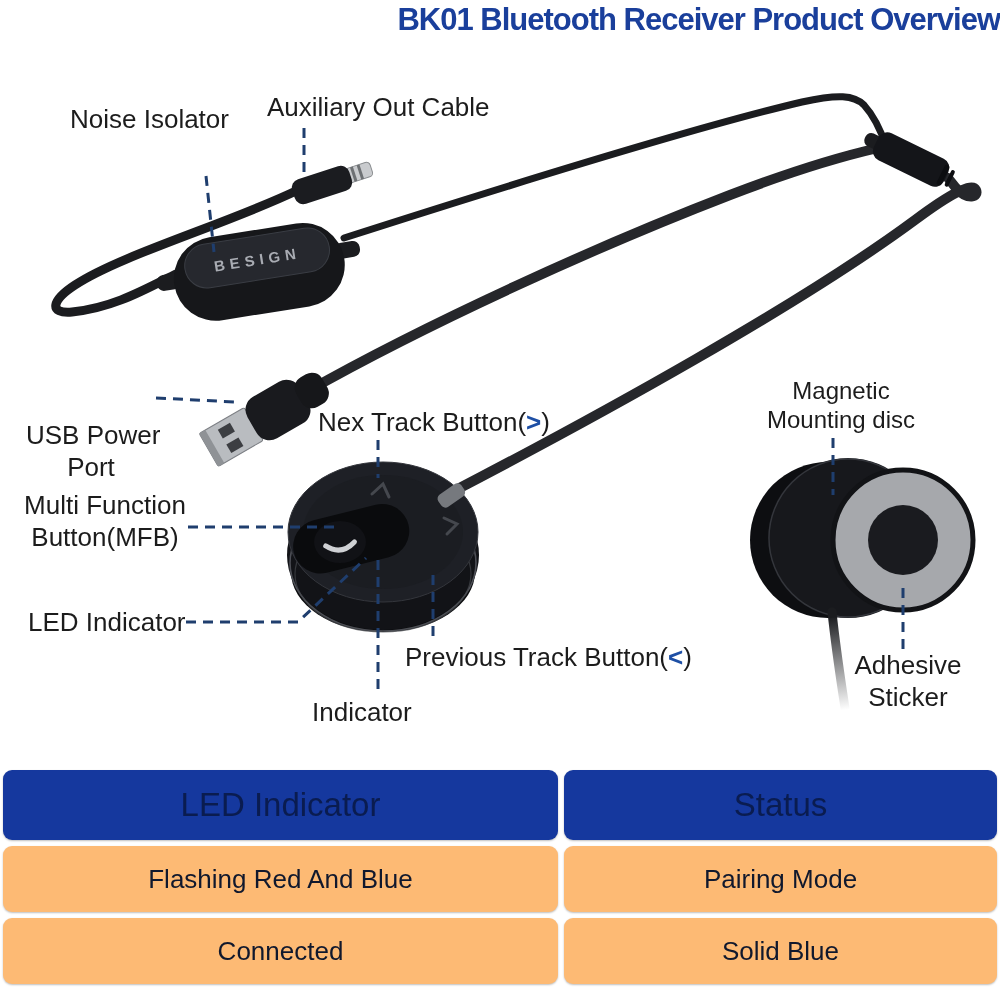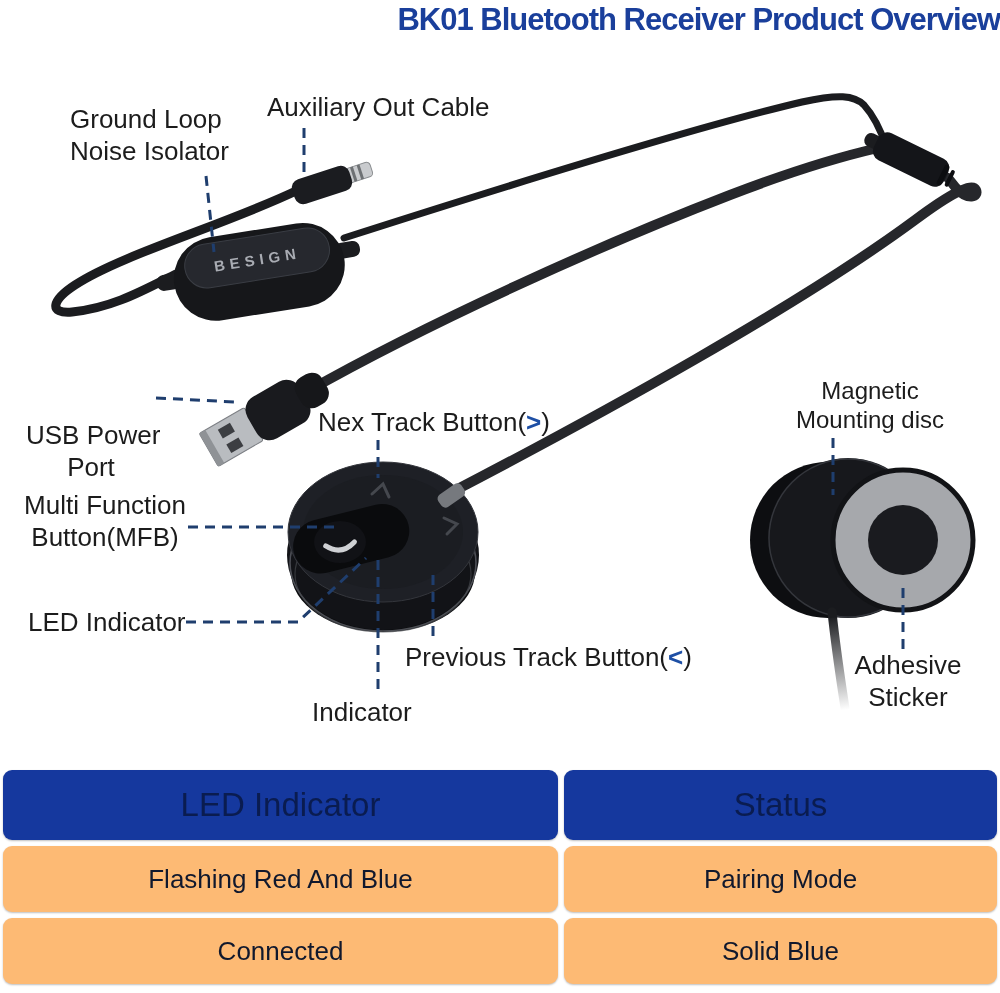--- a/index.html
+++ b/index.html
@@ -113,21 +113,20 @@
       <path d="M 188,467 L 340,467"></path>
       <path d="M 186,562 L 298,562 L 366,498"></path>
       <path d="M 378,500 L 378,633"></path>
       <path d="M 433,515 L 433,580"></path>
       <path d="M 833,378 L 833,435"></path>
       <path d="M 903,528 L 903,590"></path>
     </g>
   </svg>
 
   <div class="lbl" style="left:70px;top:104px;">
-    <div>Ground Loop</div>
     <div>Noise Isolator</div>
   </div>
 
   <div class="lbl" style="left:267px;top:92px;">Auxiliary Out Cable</div>
 
   <div class="lbl ctr" style="left:26px;top:384px;width:130px;margin-top:36px;">
     <div>USB Power</div>
     <div>Port</div>
   </div>
 
@@ -137,21 +136,21 @@
     <div>Multi Function</div>
     <div>Button(MFB)</div>
   </div>
 
   <div class="lbl" style="left:28px;top:607px;">LED Indicator</div>
 
   <div class="lbl" style="left:405px;top:642px;"><span>Previous Track Button(</span><span class="sym">&lt;</span><span>)</span></div>
 
   <div class="lbl" style="left:312px;top:697px;">Indicator</div>
 
-  <div class="lbl ctr" style="left:788px;top:376px;width:164px;font-size:24px;">
+  <div class="lbl ctr" style="left:759px;top:376px;width:164px;font-size:24px;">
     <div>Magnetic</div>
     <div>Mounting disc</div>
   </div>
 
   <div class="lbl ctr" style="left:843px;top:650px;width:130px;">
     <div>Adhesive</div>
     <div>Sticker</div>
   </div>
 
   <div class="ledtable">

